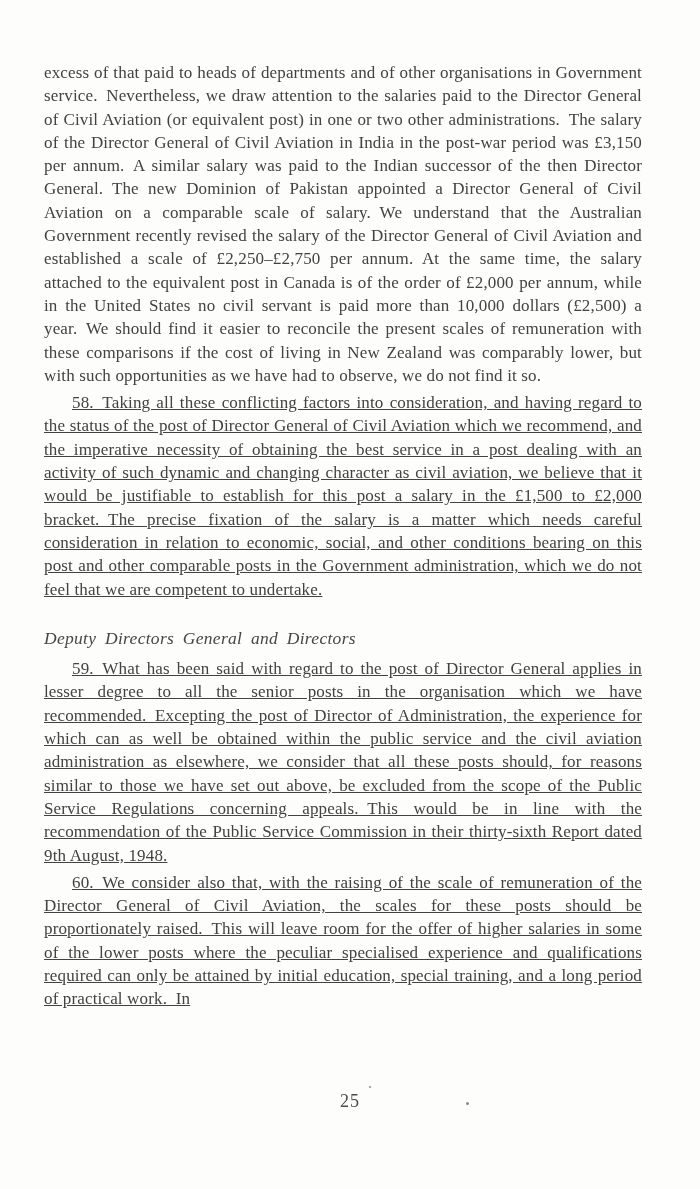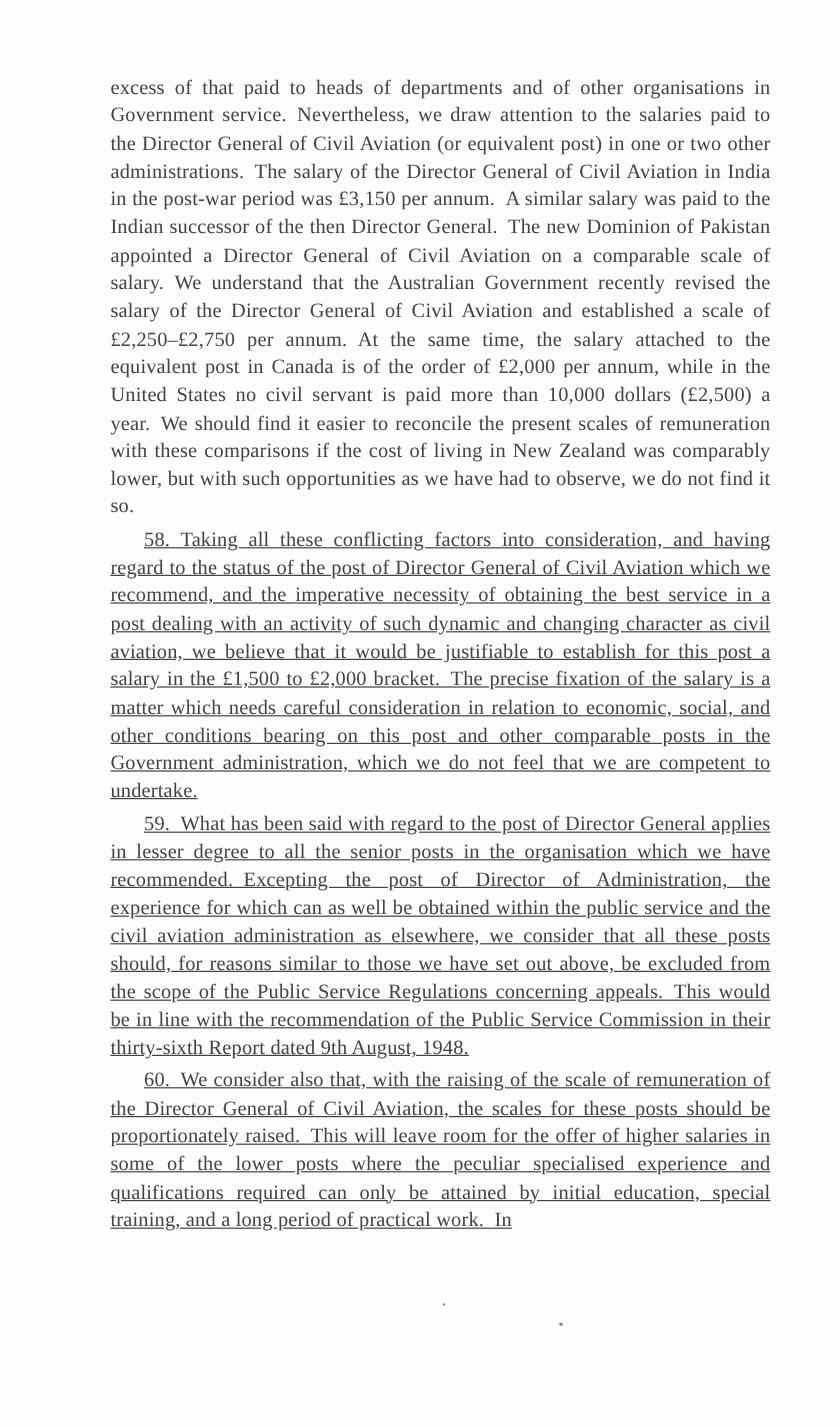--- a/index.html
+++ b/index.html
@@ -6,21 +6,21 @@
     margin: 0;
     padding: 0;
     background: #ffffff;
   }
   .page {
     position: relative;
     width: 700px;
     height: 1189px;
     box-sizing: border-box;
     background: #fdfdfc;
-    padding: 61px 58px 0 92px;
+    padding: 61px 58px 0 44px;
     font-family: "Liberation Serif", "DejaVu Serif", serif;
     color: #424242;
     font-size: 17px;
     line-height: 23.3px;
     text-align: justify;
     letter-spacing: 0.15px;
     overflow: hidden;
   }
   .para {
     margin: 0;
@@ -65,22 +65,24 @@
 </style>
 </head>
 <body>
 
 <div class="page">
 
   <p class="para">excess of that paid to heads of departments and of other organisations in Government service. Nevertheless, we draw attention to the salaries paid to the Director General of Civil Aviation (or equivalent post) in one or two other administrations. The salary of the Director General of Civil Aviation in India in the post-war period was £3,150 per annum. A similar salary was paid to the Indian successor of the then Director General. The new Dominion of Pakistan appointed a Director General of Civil Aviation on a comparable scale of salary. We understand that the Australian Government recently revised the salary of the Director General of Civil Aviation and established a scale of £2,250–£2,750 per annum. At the same time, the salary attached to the equivalent post in Canada is of the order of £2,000 per annum, while in the United States no civil servant is paid more than 10,000 dollars (£2,500) a year. We should find it easier to reconcile the present scales of remuneration with these comparisons if the cost of living in New Zealand was comparably lower, but with such opportunities as we have had to observe, we do not find it so.</p>
 
   <p class="para indent">58. Taking all these conflicting factors into consideration, and having regard to the status of the post of Director General of Civil Aviation which we recommend, and the imperative necessity of obtaining the best service in a post dealing with an activity of such dynamic and changing character as civil aviation, we believe that it would be justifiable to establish for this post a salary in the £1,500 to £2,000 bracket. The precise fixation of the salary is a matter which needs careful consideration in relation to economic, social, and other conditions bearing on this post and other comparable posts in the Government administration, which we do not feel that we are competent to undertake.</p>
 
+  <h2 class="section-heading">Deputy Directors General and Directors</h2>
 
   <p class="para indent">59. What has been said with regard to the post of Director General applies in lesser degree to all the senior posts in the organisation which we have recommended. Excepting the post of Director of Administration, the experience for which can as well be obtained within the public service and the civil aviation administration as elsewhere, we consider that all these posts should, for reasons similar to those we have set out above, be excluded from the scope of the Public Service Regulations concerning appeals. This would be in line with the recommendation of the Public Service Commission in their thirty-sixth Report dated 9th August, 1948.</p>
 
   <p class="para indent">60. We consider also that, with the raising of the scale of remuneration of the Director General of Civil Aviation, the scales for these posts should be proportionately raised. This will leave room for the offer of higher salaries in some of the lower posts where the peculiar specialised experience and qualifications required can only be attained by initial education, special training, and a long period of practical work. In</p>
 
+  <div class="page-number">25</div>
 
   <span class="speck speck-1"></span>
   <span class="speck speck-2"></span>
 
 </div>
 
 </body></html>

